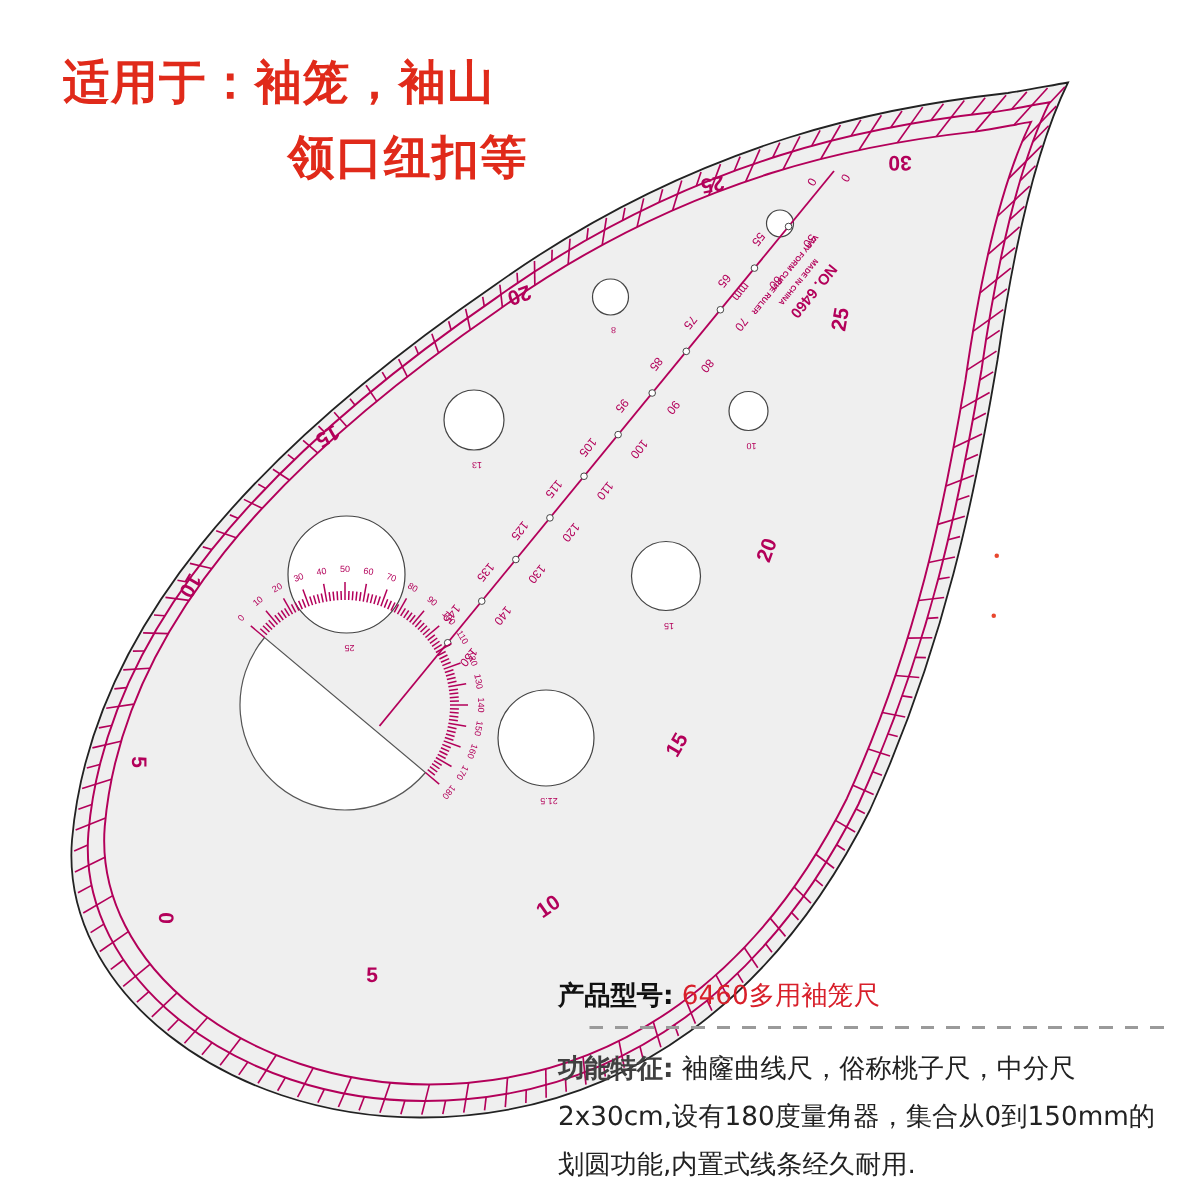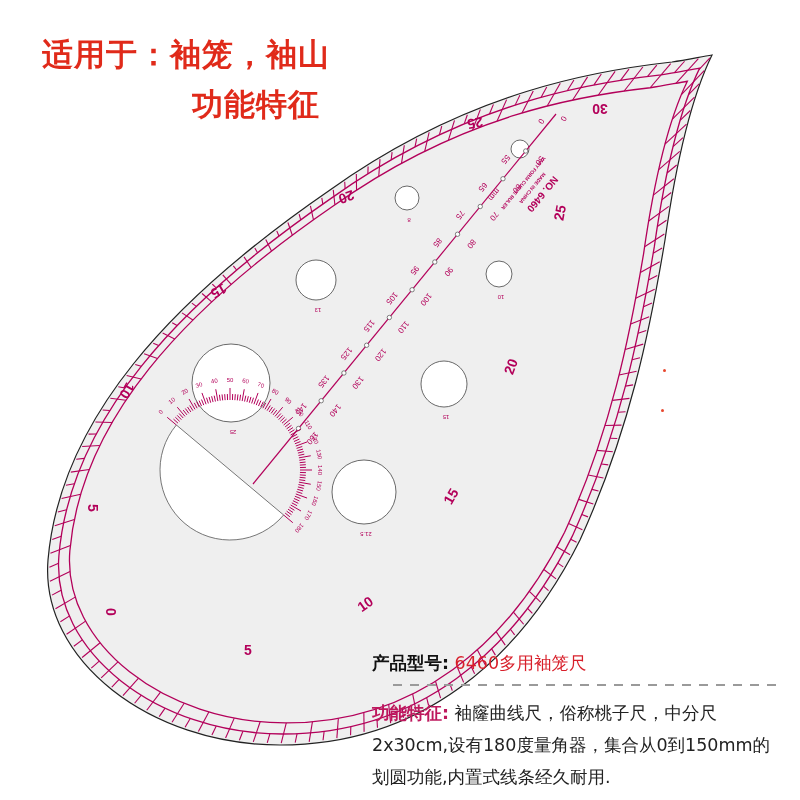--- a/index.html
+++ b/index.html
@@ -8,21 +8,21 @@
   .headline{position:absolute;color:#e02a1a;font-weight:bold;font-size:31px;letter-spacing:1px;white-space:nowrap;font-family:Liberation Mono, monospace;}
   #h1{left:42px;top:34px;}
   #h2{left:192px;top:84px;}
   .info{position:absolute;left:372px;font-size:17.5px;color:#222;white-space:nowrap;}
   #model{top:651px;}
   #model .lbl{font-weight:bold;color:#111;}
   #model .val{color:#d81f2a;}
   #dash{position:absolute;left:393px;top:684px;width:385px;height:2px;
         background:repeating-linear-gradient(90deg,#9a9a9a 0 9px,transparent 9px 17px);}
   #feat{top:697px;line-height:32px;width:400px;white-space:normal;}
-  #feat .lbl{font-weight:bold;color:#be185d;}
+  #feat .lbl{font-weight:bold;color:#404040;}
   .dot{position:absolute;width:3px;height:3px;border-radius:50%;background:#e8472e;}
 </style>
 </head>
 <body>
 
 <div id="stage">
   <svg id="ruler" width="800" height="800" viewBox="0 0 800 800" style="position:absolute;left:0;top:0;">
       <path d="M 672 62 C 600 70 470 90 330 190 C 170 300 60 420 48 560 C 40 660 150 745 280 745 C 420 745 520 660 580 540 C 630 430 650 330 665 240 C 675 170 690 100 712 55 C 700 57 686 60 672 62 Z" fill="#efefef" stroke="#222" stroke-width="1.2"></path>
       <g transform="translate(360 430) scale(0.965) translate(-360 -430)">
         <path d="M 672 62 C 600 70 470 90 330 190 C 170 300 60 420 48 560 C 40 660 150 745 280 745 C 420 745 520 660 580 540 C 630 430 650 330 665 240 C 675 170 690 100 712 55 C 700 57 686 60 672 62 Z" fill="none" stroke="#b3005a" stroke-width="1.3471502590673576"></path>
@@ -364,21 +364,21 @@
         <text x="320" y="470" fill="#b3005a" font-size="6" text-anchor="middle" dominant-baseline="middle" font-family="Liberation Sans, sans-serif" transform="rotate(450 320 470)">140</text>
         <text x="318.6326977710987" y="485.6283359900237" fill="#b3005a" font-size="6" text-anchor="middle" dominant-baseline="middle" font-family="Liberation Sans, sans-serif" transform="rotate(460 318.6326977710987 485.6283359900237)">150</text>
         <text x="314.57233587073176" y="500.7818128993101" fill="#b3005a" font-size="6" text-anchor="middle" dominant-baseline="middle" font-family="Liberation Sans, sans-serif" transform="rotate(470 314.57233587073176 500.7818128993101)">160</text>
         <text x="307.9422863405995" y="515" fill="#b3005a" font-size="6" text-anchor="middle" dominant-baseline="middle" font-family="Liberation Sans, sans-serif" transform="rotate(480.00000000000006 307.9422863405995 515)">170</text>
         <text x="298.943999880708" y="527.8508848717885" fill="#b3005a" font-size="6" text-anchor="middle" dominant-baseline="middle" font-family="Liberation Sans, sans-serif" transform="rotate(490 298.943999880708 527.8508848717885)">180</text>
       </g>
     </svg>
 </div>
 
 <div id="h1" class="headline">适用于：袖笼，袖山</div>
-<div id="h2" class="headline">功能特征</div>
+<div id="h2" class="headline">领口纽扣等</div>
 
 <div id="model" class="info">
   <span class="lbl">产品型号:</span><span class="val"> 6460多用袖笼尺</span>
 </div>
 <div id="dash"></div>
 <div id="feat" class="info">
   <span class="lbl">功能特征:</span><span> 袖窿曲线尺，俗称桃子尺，中分尺2x30cm,设有180度量角器，集合从0到150mm的划圆功能,内置式线条经久耐用.</span>
 </div>
 
 <div id="dots">

